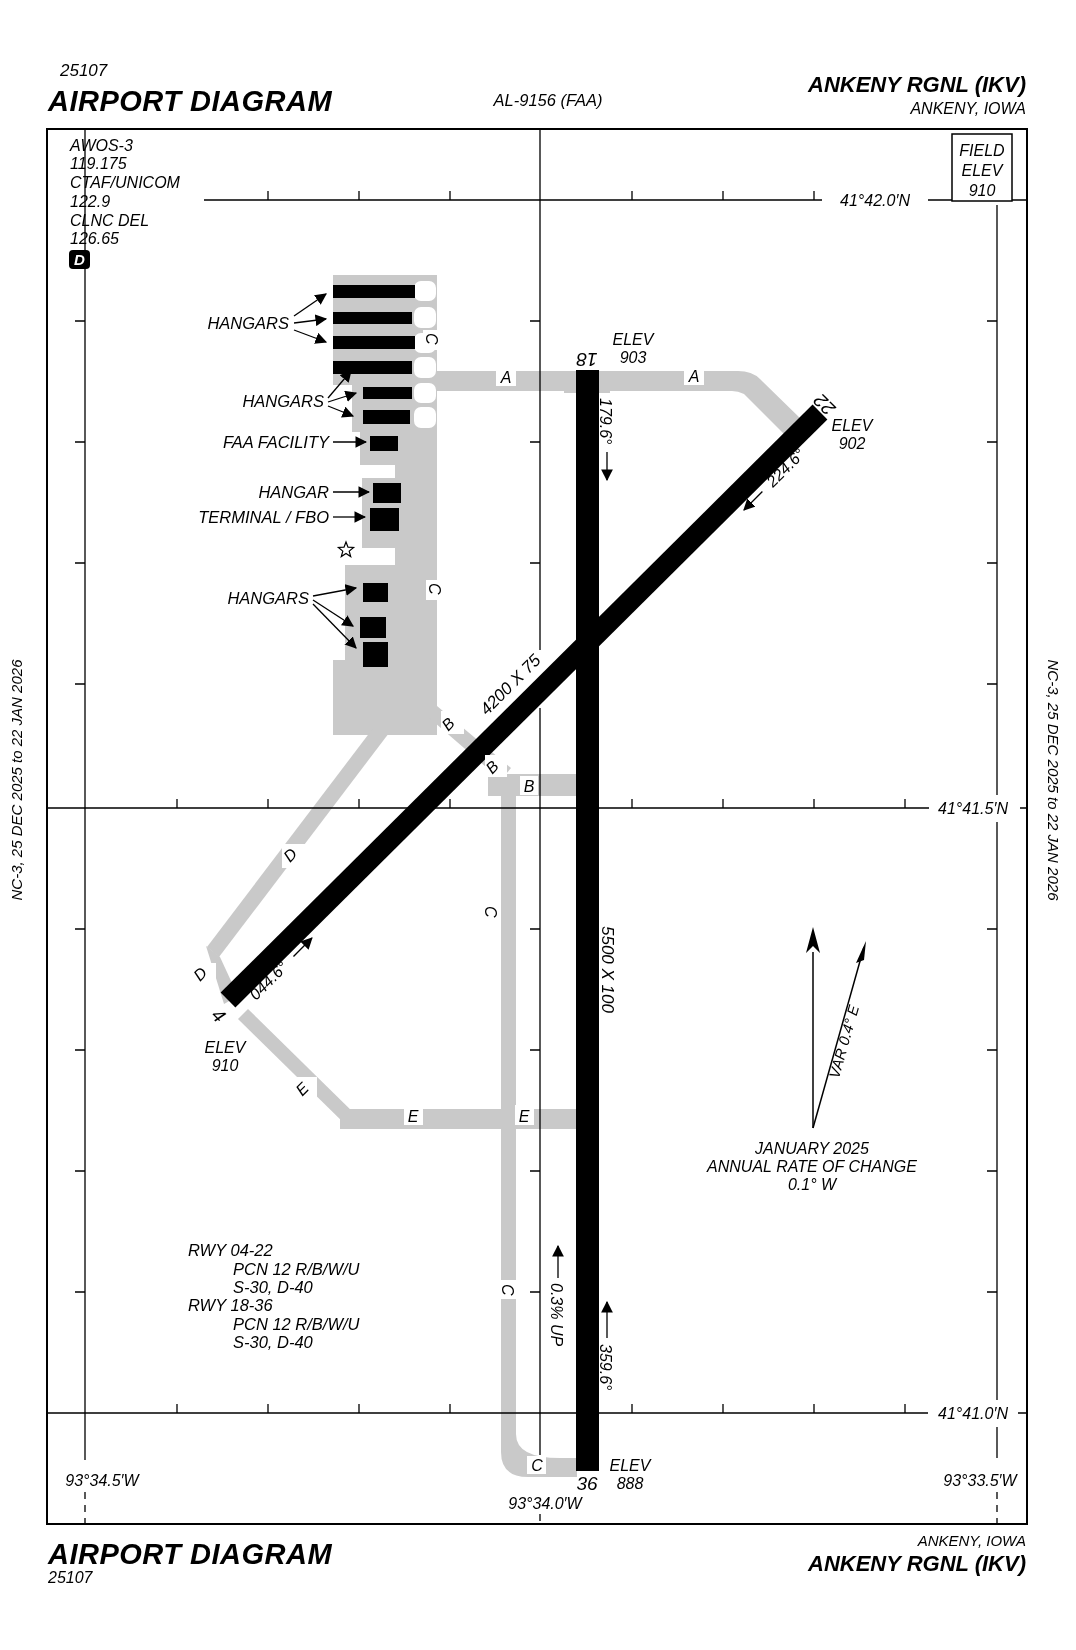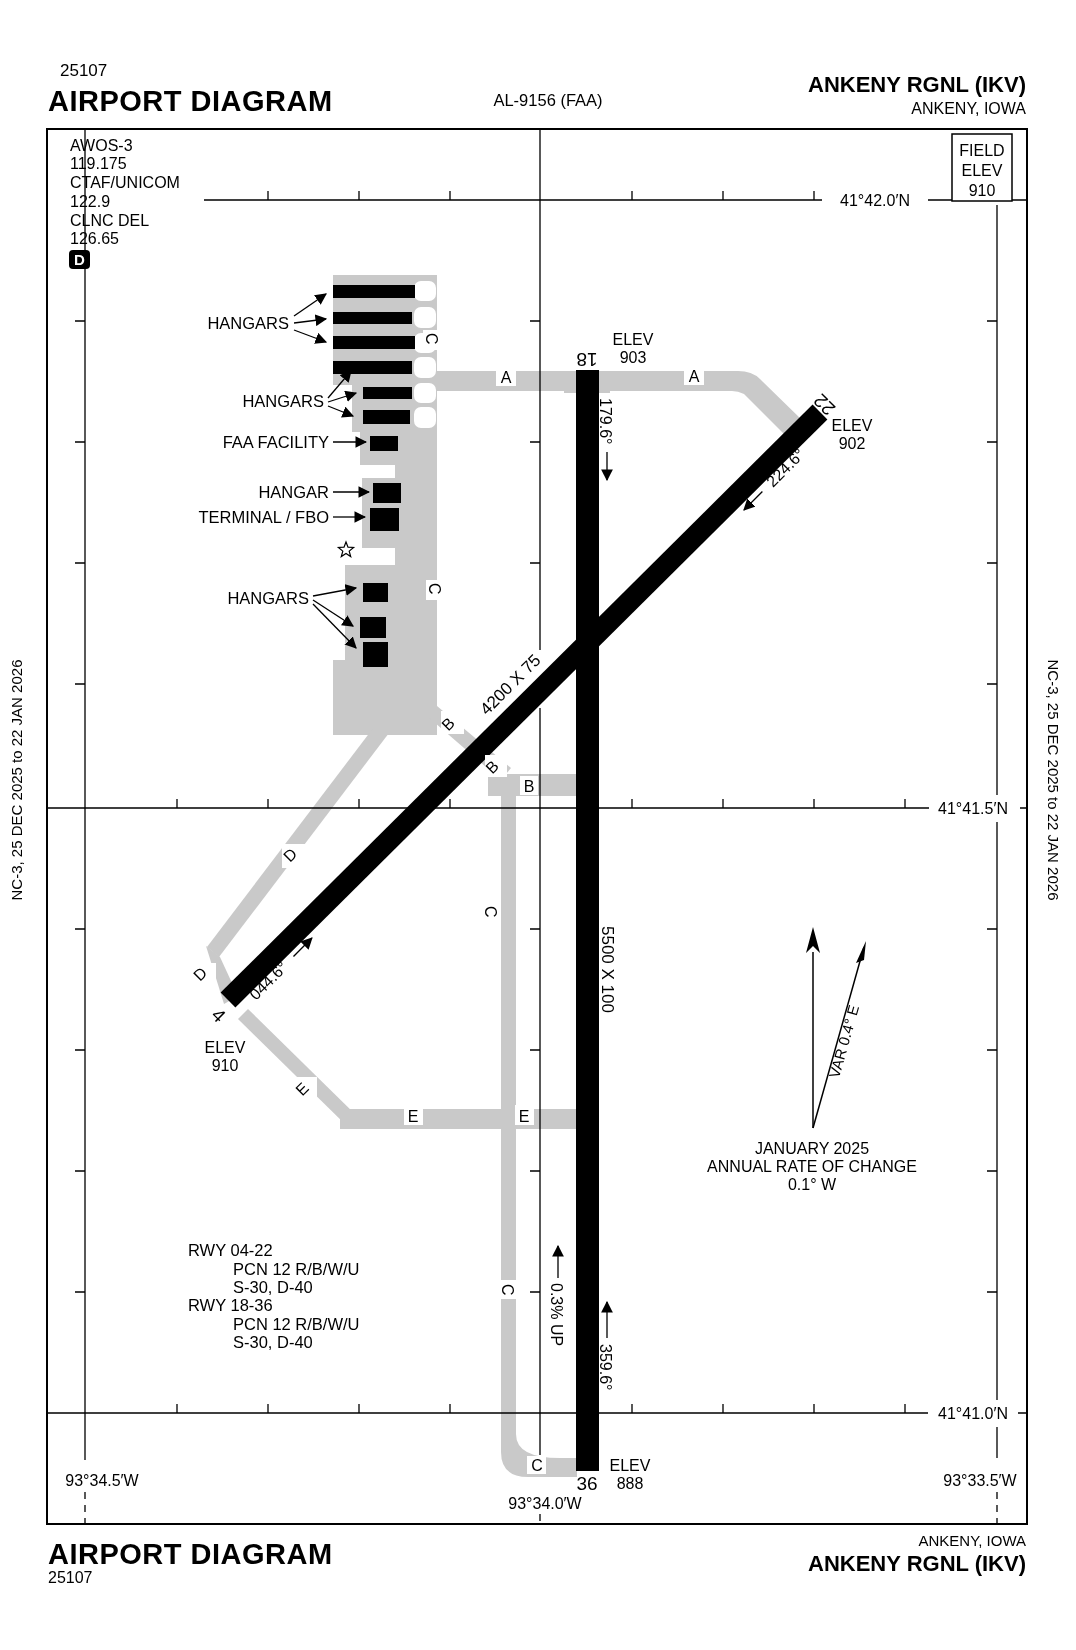--- a/index.html
+++ b/index.html
@@ -1,16 +1,16 @@
 <!DOCTYPE html>
 <html><head>
 <meta charset="utf-8">
 <style>
   html,body{margin:0;padding:0;background:#fff;}
-  .page{position:relative;width:1076px;height:1650px;background:#fff;overflow:hidden;}
+  .page{position:relative;width:1076px;height:1650px;background:#fff;overflow:hidden;font-style:italic;}
   svg{position:absolute;inset:0;}
   svg text{font-family:"Liberation Sans","DejaVu Sans",sans-serif;fill:#000;}
   .t15{font-size:15px;}
   .t16{font-size:16px;}
   .t165{font-size:16.5px;}
   .t17{font-size:17px;}
   .t19{font-size:19px;}
   .h30{font-size:29px;font-weight:bold;letter-spacing:.5px;}
   .h22{font-size:22px;font-weight:bold;}
   .bold{font-weight:bold;}

